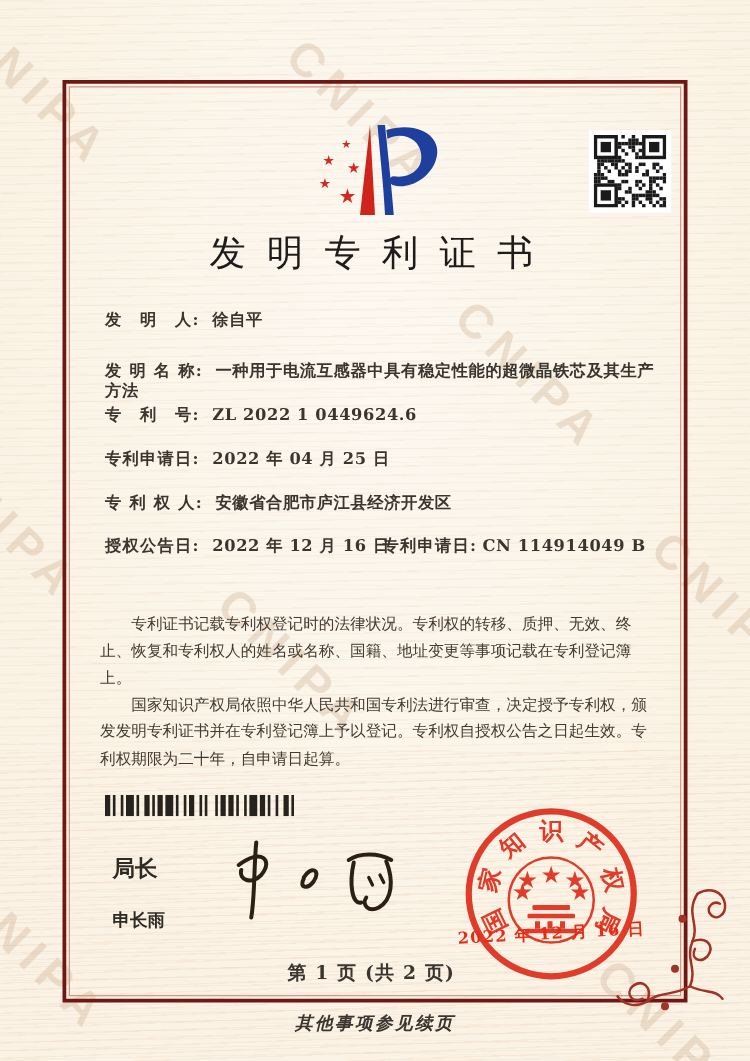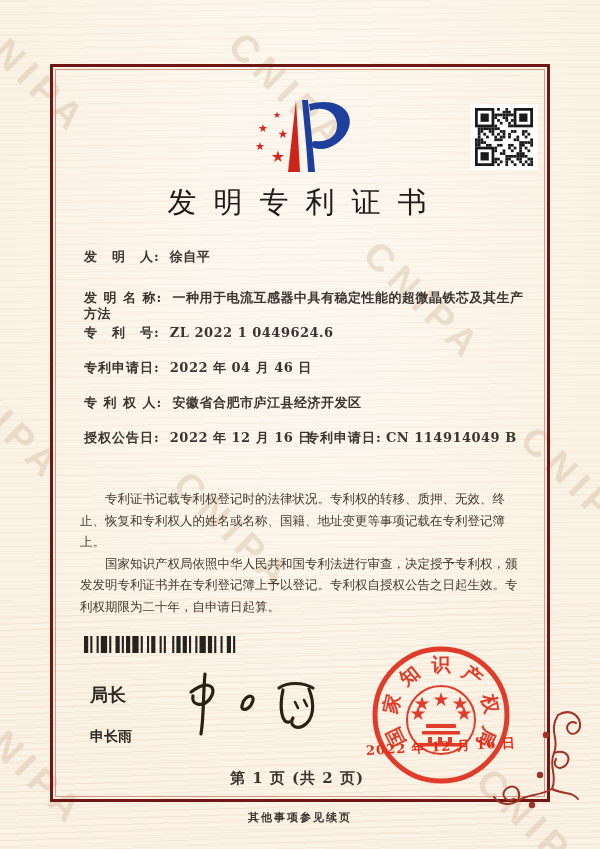--- a/index.html
+++ b/index.html
@@ -49,21 +49,21 @@
   .director-title{position:absolute;left:90px;top:683px;font-size:18px;font-weight:bold;color:#2e2a24;}
   .director-name{position:absolute;left:90px;top:728px;font-size:14px;font-weight:bold;color:#2e2a24;}
   .signature{position:absolute;left:183px;top:662px;}
   .seal{position:absolute;left:366px;top:640px;opacity:.93;}
   .seal text{fill:#df2f1d;font-size:19px;font-weight:bold;}
   .seal-date{position:absolute;left:366px;top:738px;width:150px;text-align:center;
     font-size:13px;font-weight:bold;color:#e62c16;transform:rotate(-3deg);letter-spacing:1px;}
   .page-info{position:absolute;left:50px;top:769px;width:494px;text-align:center;
     font-size:15px;color:#3a352f;letter-spacing:1px;font-weight:600;}
   .footer-note{position:absolute;left:0;top:810px;width:600px;text-align:center;
-    font-size:11px;color:#3a352f;letter-spacing:2px;font-weight:600;}
+    font-size:14px;color:#3a352f;letter-spacing:2px;font-weight:600;font-style:italic;}
   .ornament{position:absolute;left:488px;top:705px;pointer-events:none;}
 </style>
 </head>
 <body>
 
 <div class="page">
   <div class="waves"></div>
   <div class="waves-strong"></div>
 
   <span class="wm" style="left:-10px;top:6px">CNIPA</span>
@@ -238,21 +238,21 @@
         </g>
       </svg>
   </div>
 
   <div class="title">发明专利证书</div>
 
   <div class="fields">
       <div class="frow"><span class="flabel">发　明　人:</span><span class="fvalue">徐自平</span></div>
       <div class="frow"><span class="flabel">发 明 名 称:</span><span class="fvalue">一种用于电流互感器中具有稳定性能的超微晶铁芯及其生产方法</span></div>
       <div class="frow"><span class="flabel">专　利　号:</span><span class="fvalue">ZL 2022 1 0449624.6</span></div>
-      <div class="frow"><span class="flabel">专利申请日:</span><span class="fvalue">2022 年 04 月 46 日</span></div>
+      <div class="frow"><span class="flabel">专利申请日:</span><span class="fvalue">2022 年 04 月 25 日</span></div>
       <div class="frow"><span class="flabel">专 利 权 人:</span><span class="fvalue">安徽省合肥市庐江县经济开发区</span></div>
       <div class="frow"><span class="flabel">授权公告日:</span><span class="fvalue">2022 年 12 月 16 日</span><span class="flabel flabel2">专利申请日:</span><span class="fvalue fvalue2">CN 114914049 B</span></div>
     </div>
 
   <div class="paras">
     <p>专利证书记载专利权登记时的法律状况。专利权的转移、质押、无效、终止、恢复和专利权人的姓名或名称、国籍、地址变更等事项记载在专利登记簿上。</p>
     <p>国家知识产权局依照中华人民共和国专利法进行审查，决定授予专利权，颁发发明专利证书并在专利登记簿上予以登记。专利权自授权公告之日起生效。专利权期限为二十年，自申请日起算。</p>
   </div>
 
   <svg class="barcode" width="160" height="17" viewBox="0 0 160 17">

